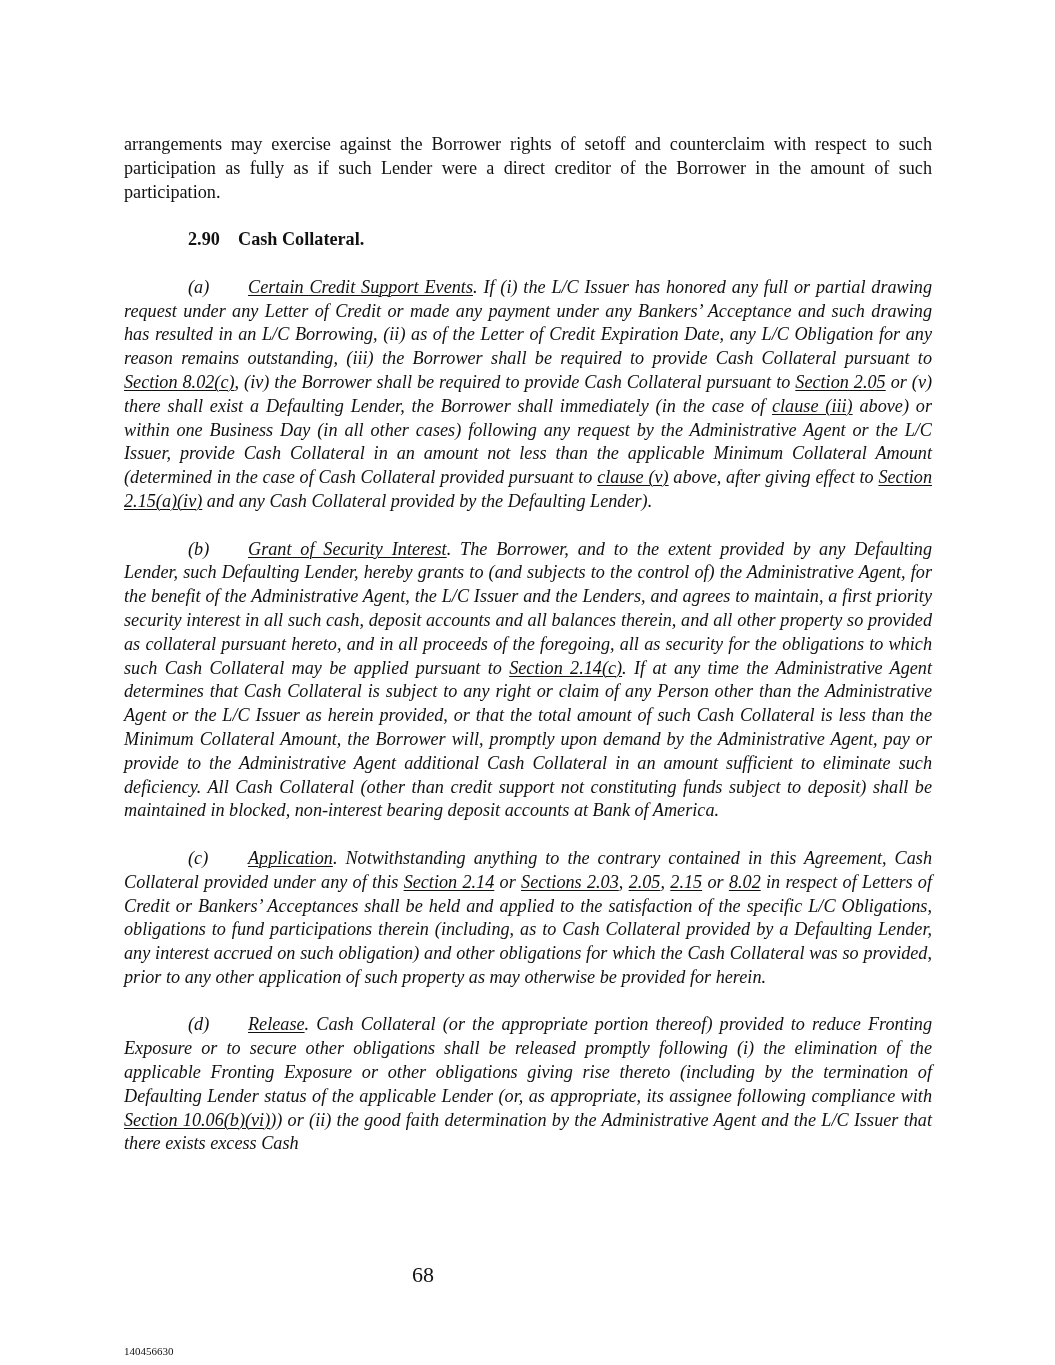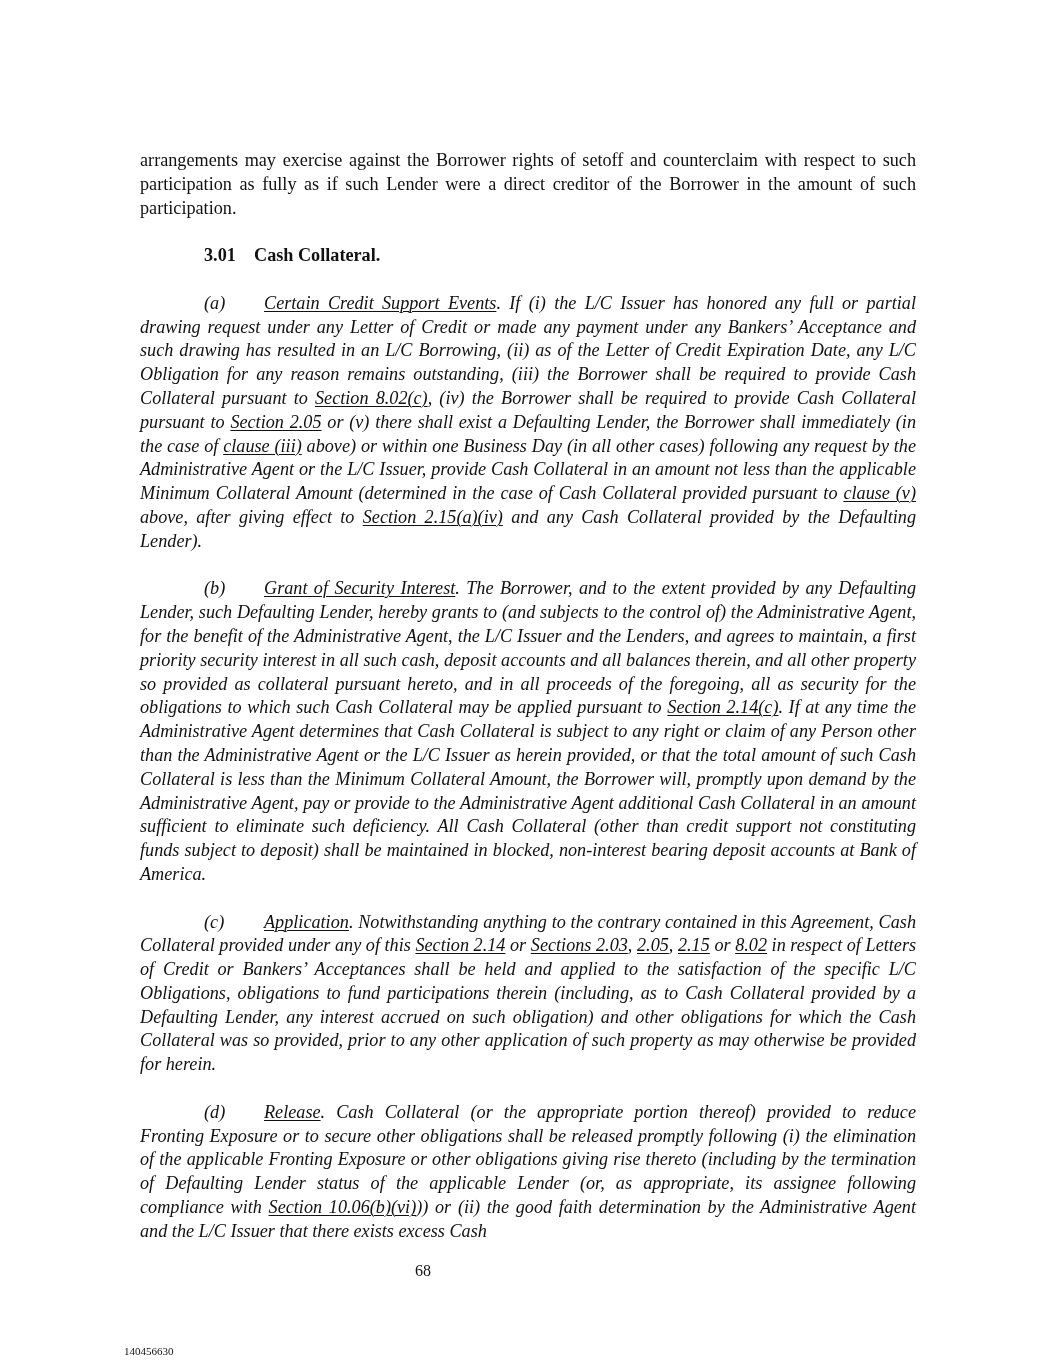--- a/index.html
+++ b/index.html
@@ -3,44 +3,44 @@
 <meta charset="utf-8">
 <style>
   html, body { margin: 0; padding: 0; background: #ffffff; }
   body { width: 1055px; height: 1365px; position: relative; overflow: hidden; }
   .page {
     position: absolute; left: 124px; top: 133px; width: 808px;
     font-family: "Liberation Serif", "DejaVu Serif", serif;
     font-size: 18.2px; line-height: 23.8px; color: #111;
     text-align: justify;
   }
-  p { margin: 16px; }
+  p { margin: 0; }
   .para { margin-bottom: 23.8px; }
   .indent { text-indent: 64px; font-style: italic; }
   .heading { font-weight: bold; padding-left: 64px; margin-bottom: 23.8px; }
   .heading .num { display: inline-block; width: 50px; }
   .label { display: inline-block; width: 60px; text-indent: 0; }
   u { text-decoration: underline; text-underline-offset: 2px; text-decoration-thickness: 1px; }
   .pagenum {
     position: absolute; left: 0; width: 846px; top: 1262px; text-align: center;
-    font-family: "Liberation Serif", serif; font-size: 16px; color: #111;
+    font-family: "Liberation Serif", serif; font-size: 22px; color: #111;
   }
   .docid {
     position: absolute; left: 124px; top: 1345px;
     font-family: "Liberation Serif", serif; font-size: 11px; color: #111;
   }
 </style>
 </head>
 <body>
 
 <div class="page">
   <p class="para">arrangements may exercise against the Borrower rights of setoff and counterclaim with respect to such participation as fully as if such Lender were a direct creditor of the Borrower in the amount of such participation.</p>
 
   <p class="heading">
-    <span class="num">3.01</span><span>Cash Collateral.</span>
+    <span class="num">2.90</span><span>Cash Collateral.</span>
   </p>
 
   <p class="para indent"><span class="label">(a)</span><u>Certain Credit Support Events</u><span>.  If (i) the L/C Issuer has honored any full or partial drawing request under any Letter of Credit or made any payment under any Bankers’ Acceptance and such drawing has resulted in an L/C Borrowing, (ii) as of the Letter of Credit Expiration Date, any L/C Obligation for any reason remains outstanding, (iii) the Borrower shall be required to provide Cash Collateral pursuant to </span><u>Section 8.02(c)</u><span>, (iv) the Borrower shall be required to provide Cash Collateral pursuant to </span><u>Section 2.05</u><span> or (v) there shall exist a Defaulting Lender, the Borrower shall immediately (in the case of </span><u>clause (iii)</u><span> above) or within one Business Day (in all other cases) following any request by the Administrative Agent or the L/C Issuer, provide Cash Collateral in an amount not less than the applicable Minimum Collateral Amount (determined in the case of Cash Collateral provided pursuant to </span><u>clause (v)</u><span> above, after giving effect to </span><u>Section 2.15(a)(iv)</u><span> and any Cash Collateral provided by the Defaulting Lender).</span></p>
   <p class="para indent"><span class="label">(b)</span><u>Grant of Security Interest</u><span>.  The Borrower, and to the extent provided by any Defaulting Lender, such Defaulting Lender, hereby grants to (and subjects to the control of) the Administrative Agent, for the benefit of the Administrative Agent, the L/C Issuer and the Lenders, and agrees to maintain, a first priority security interest in all such cash, deposit accounts and all balances therein, and all other property so provided as collateral pursuant hereto, and in all proceeds of the foregoing, all as security for the obligations to which such Cash Collateral may be applied pursuant to </span><u>Section 2.14(c)</u><span>.  If at any time the Administrative Agent determines that Cash Collateral is subject to any right or claim of any Person other than the Administrative Agent or the L/C Issuer as herein provided, or that the total amount of such Cash Collateral is less than the Minimum Collateral Amount, the Borrower will, promptly upon demand by the Administrative Agent, pay or provide to the Administrative Agent additional Cash Collateral in an amount sufficient to eliminate such deficiency. All Cash Collateral (other than credit support not constituting funds subject to deposit) shall be maintained in blocked, non-interest bearing deposit accounts at Bank of America.</span></p>
   <p class="para indent"><span class="label">(c)</span><u>Application</u><span>.  Notwithstanding anything to the contrary contained in this Agreement, Cash Collateral provided under any of this </span><u>Section 2.14</u><span> or </span><u>Sections 2.03</u><span>, </span><u>2.05</u><span>, </span><u>2.15</u><span> or </span><u>8.02</u><span> in respect of Letters of Credit or Bankers’ Acceptances shall be held and applied to the satisfaction of the specific L/C Obligations, obligations to fund participations therein (including, as to Cash Collateral provided by a Defaulting Lender, any interest accrued on such obligation) and other obligations for which the Cash Collateral was so provided, prior to any other application of such property as may otherwise be provided for herein.</span></p>
   <p class="para indent"><span class="label">(d)</span><u>Release</u><span>.  Cash Collateral (or the appropriate portion thereof) provided to reduce Fronting Exposure or to secure other obligations shall be released promptly following (i) the elimination of the applicable Fronting Exposure or other obligations giving rise thereto (including by the termination of Defaulting Lender status of the applicable Lender (or, as appropriate, its assignee following compliance with </span><u>Section 10.06(b)(vi)</u><span>)) or (ii) the good faith determination by the Administrative Agent and the L/C Issuer that there exists excess Cash</span></p>
 </div>
 
 <div class="pagenum">68</div>
 <div class="docid">140456630</div>

